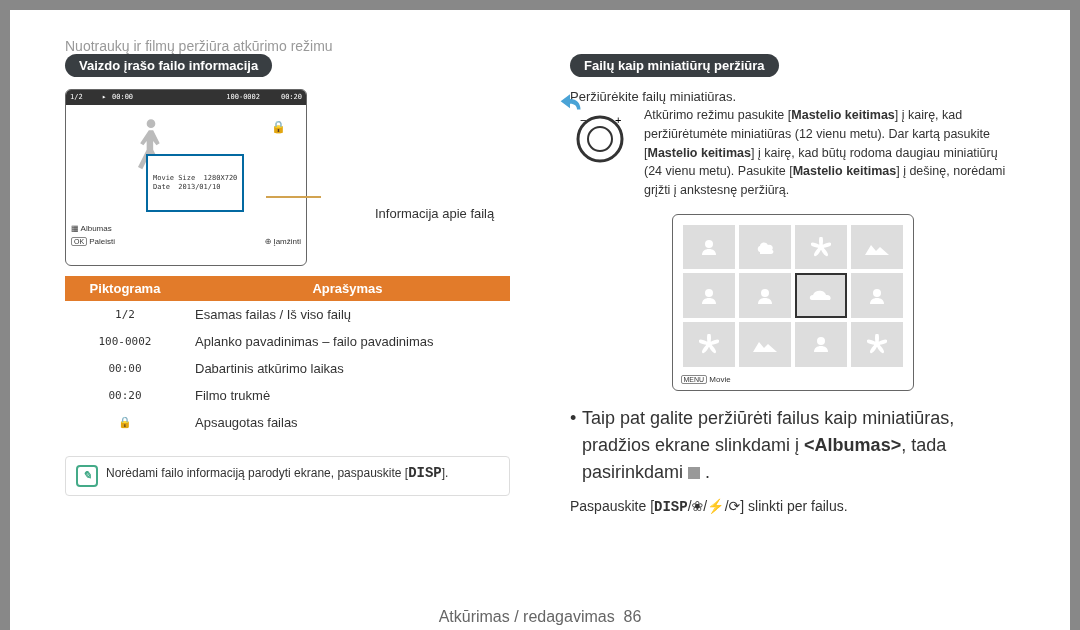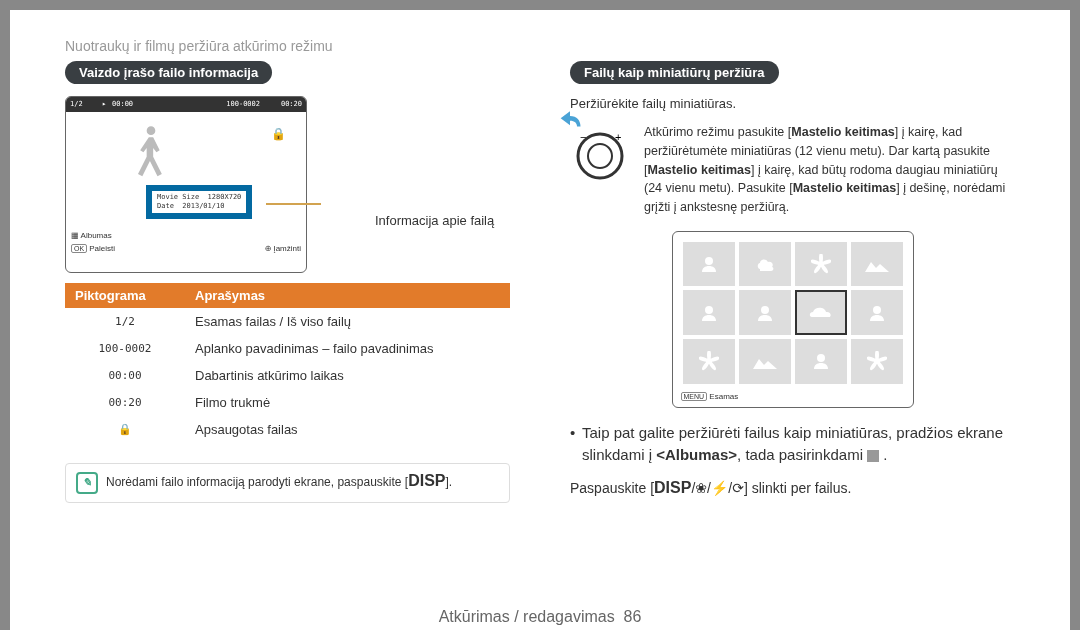--- a/index.html
+++ b/index.html
@@ -1,53 +1,53 @@
 <!DOCTYPE html>
 <html><head>
 <meta charset="utf-8">
 <style>
   body{margin:0;background:#888;font-family:"Segoe UI",Arial,sans-serif;font-size:13px;color:#333;display:flex;justify-content:center;padding:10px}
   .page{width:1080px;height:630px;background:#fff;position:relative;box-sizing:border-box;padding:28px 55px 0 55px}
-  .breadcrumb{color:#999;font-size:14px;margin-bottom:7px}
+  .breadcrumb{color:#999;font-size:14px;margin-bottom:0}
   .cols{display:flex;gap:60px}
   .col{flex:1}
   .pill{background:#393e42;color:#fff;padding:4px 14px;border-radius:12px;font-size:13px;font-weight:600;display:inline-block;margin-bottom:12px}
   .screen{border:1px solid #666;border-radius:6px;width:240px;height:175px;background:#fff;position:relative;margin-bottom:8px}
   .screen1-top{height:15px;background:#333;position:relative;border-radius:5px 5px 0 0;color:#fff;font-size:7px;font-family:monospace}
   .body1{position:relative;height:135px}
   .dancer{position:absolute;left:60px;top:10px;width:50px;height:65px;color:#aaa;fill:#aaa}
   .lock-icon{position:absolute;right:20px;top:15px;font-size:12px}
-  .info-box{position:absolute;bottom:28px;left:80px;border:6px solid #0369a1;padding:2px 5px;font-size:7px;font-family:monospace;line-height:1.3;background:#fff}
+  .info-box{position:absolute;bottom:28px;left:80px;border:2px solid #0369a1;padding:18px 5px;font-size:7px;font-family:monospace;line-height:1.3;background:#fff}
   .info-line{position:absolute;bottom:42px;left:200px;width:55px;height:2px;background:#d2a350}
   .caption1{position:absolute;left:310px;top:117px;font-size:13px}
   .bottom-bar{position:absolute;bottom:7px;left:5px;right:5px;font-size:8px;display:flex;align-items:center;gap:2px;color:#333}
   .btn-sm{border:1px solid #888;padding:0px 2px;font-size:7px;border-radius:2px}
   .icon-mini{display:inline-block;font-size:8px}
   table.desc{width:100%;border-collapse:collapse;margin-top:10px;font-size:13px}
-  table.desc th{background:#e27b2a;color:#fff;text-align:left;padding:5px 10px;font-weight:600}
+  table.desc th{background:#e27b2a;color:#fff;text-align:center;padding:5px 10px;font-weight:600}
   table.desc td{padding:6px 10px}
   table.desc .pc{white-space:nowrap;text-align:center;font-family:monospace;font-size:11px}
   .note{margin-top:20px;border:1px solid #ddd;border-radius:4px;padding:8px 10px;font-size:12px;display:flex;gap:8px;align-items:flex-start}
   .note-icon{width:18px;height:18px;border:2px solid #4a8;border-radius:4px;color:#4a8;text-align:center;font-size:11px;line-height:16px;font-style:italic;font-weight:bold;flex-shrink:0}
-  .right-intro{margin-bottom:12px}
+  .right-intro{margin-bottom:2px}
   .dial-row{display:flex;align-items:flex-start;gap:14px;margin-bottom:14px}
   .dial{width:60px;height:60px;flex-shrink:0;position:relative}
   .arrow-blue{position:absolute;top:-14px;left:-14px;width:28px;height:28px;color:#4aa3d6}
   .dial-text{font-size:12.5px;line-height:1.5}
   .bold{font-weight:600}
   .screen2{border:1px solid #666;border-radius:6px;width:240px;height:175px;background:#fff;position:relative;margin:0 auto 14px}
   .grid{display:grid;grid-template-columns:repeat(4,1fr);grid-template-rows:repeat(3,1fr);gap:4px;padding:10px 10px 22px 10px;height:142px}
   .thumb{background:#ddd;display:flex;align-items:center;justify-content:center;color:#fff;font-size:18px}
   .thumb.sel{outline:2px solid #333;outline-offset:-2px}
   .menu-bar{position:absolute;bottom:6px;left:8px;font-size:8px}
-  .bullet{font-size:15px;line-height:1.5;margin-bottom:12px;padding-left:12px;position:relative}
+  .bullet{font-size:18px;line-height:1.5;margin-bottom:12px;padding-left:12px;position:relative}
   .bullet:before{content:"•";position:absolute;left:0}
   .grey-sq{display:inline-block;width:12px;height:12px;background:#999;vertical-align:middle}
   .action{font-size:14px;margin-top:12px}
-  .disp-btn{font-family:Liberation Sans, sans-serif;font-weight:bold;font-size:16px}
+  .disp-btn{font-family:Liberation Mono, monospace;font-weight:bold;font-size:14px}
   .footer{position:absolute;bottom:14px;left:0;right:0;text-align:center;font-size:16px;color:#666}
 </style>
 </head>
 <body>
 
 <div class="page">
   <div class="breadcrumb">Nuotraukų ir filmų peržiūra atkūrimo režimu</div>
   <div class="cols">
 
     <div class="col">
@@ -225,21 +225,21 @@
                 <g transform="translate(10 10)">
                   <ellipse rx="2" ry="5" transform="rotate(0) translate(0 -6)"></ellipse>
                   <ellipse rx="2" ry="5" transform="rotate(72) translate(0 -6)"></ellipse>
                   <ellipse rx="2" ry="5" transform="rotate(144) translate(0 -6)"></ellipse>
                   <ellipse rx="2" ry="5" transform="rotate(216) translate(0 -6)"></ellipse>
                   <ellipse rx="2" ry="5" transform="rotate(288) translate(0 -6)"></ellipse>
                 </g>
               </svg>
             </div>
         </div>
-        <div class="menu-bar"><span class="btn-sm">MENU</span> <span>Esamas</span></div>
+        <div class="menu-bar"><span class="btn-sm">MENU</span> <span>Movie</span></div>
       </div>
 
       <div class="bullet">
         <span>Taip pat galite peržiūrėti failus kaip miniatiūras, pradžios ekrane slinkdami į </span><span class="bold">&lt;Albumas&gt;</span><span>, tada pasirinkdami </span><span class="grey-sq"></span> .
       </div>
 
       <div class="action">
         <span>Paspauskite [</span><span class="disp-btn">DISP</span><span>/</span><span>❀</span><span>/</span><span>⚡</span><span>/</span><span>⟳</span><span>] slinkti per failus.</span>
       </div>
     </div>

